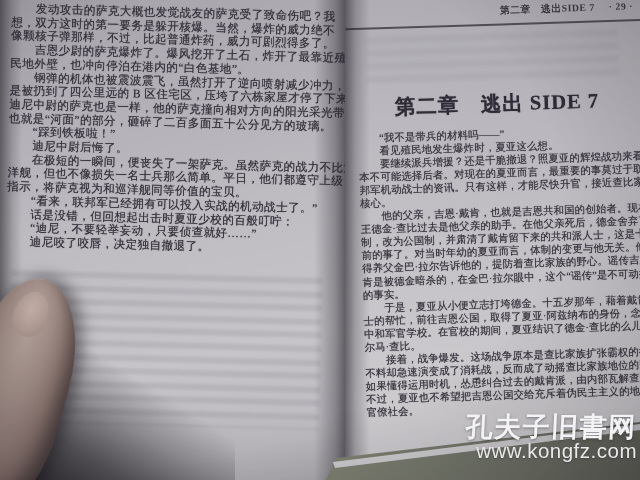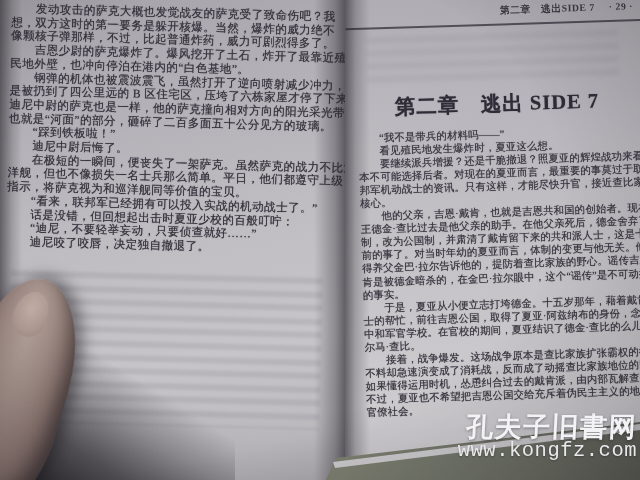--- a/index.html
+++ b/index.html
@@ -109,21 +109,21 @@
   
   .wm { position:absolute; right:3px; top:412px; text-align:right; line-height:1.08; }
   .wm-name {
     font-size:27px; font-weight:bold; color:#f3f2f4; letter-spacing:1.5px;
     transform:skewX(-3deg);
     text-shadow:0 1px 3px rgba(20,20,24,0.4);
     font-family:"DejaVu Serif","Liberation Serif",serif;
   }
   .wm-url {
     font-size:20.5px; color:#e9e8eb; letter-spacing:0.5px; margin-top:-1px;
-    font-family:Liberation Mono, monospace;
+    font-family:Liberation Sans, sans-serif;
     text-shadow:0 1px 2px rgba(20,20,24,0.35);
     margin-left:16px;
   }
 </style>
 </head>
 <body>
 
 <div class="stage">
   <div class="photo-blur">
 

